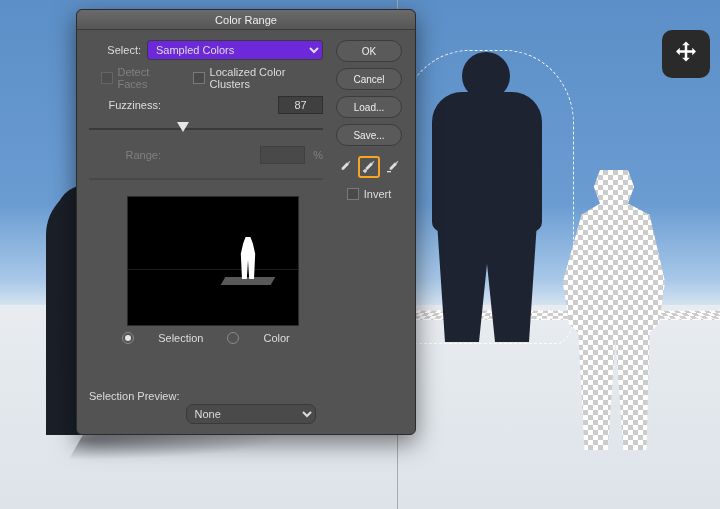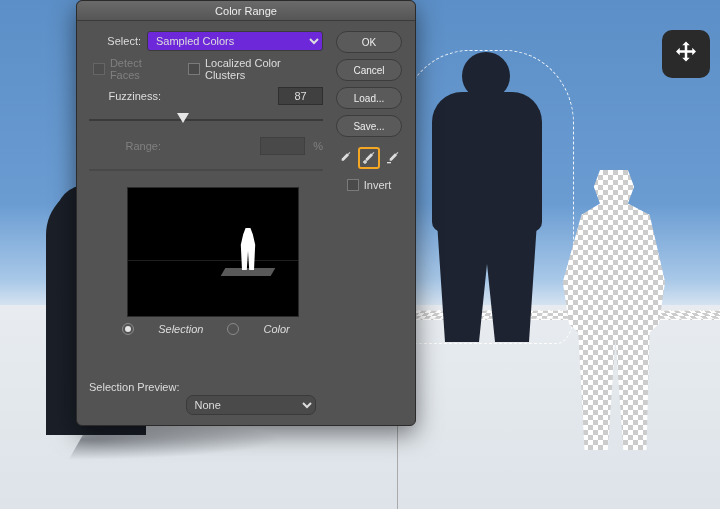--- a/index.html
+++ b/index.html
@@ -46,42 +46,42 @@
     background-size:10px 10px; background-position:0 0,0 5px,5px -5px,-5px 0; background-color:#fff;
     transform: perspective(200px) rotateX(60deg); transform-origin: top;
     border-top:1px dashed #fff; border-bottom:1px dashed #fff;
   }
 
   
   .tool-badge { position:absolute; top:30px; right:10px; width:48px; height:48px; background:#2a2a2a; border-radius:10px; display:flex; align-items:center; justify-content:center; }
   .tool-badge svg { fill:#fff; width:30px; height:30px; }
 
   
-  .dialog { position:absolute; left:76px; top:0; width:340px; background:#535353; border:1px solid #2b2b2b; border-radius:6px; box-shadow:0 8px 25px rgba(0,0,0,.5); color:#ddd; font-size:11px; }
+  .dialog { position:absolute; left:76px; top:9px; width:340px; background:#535353; border:1px solid #2b2b2b; border-radius:6px; box-shadow:0 8px 25px rgba(0,0,0,.5); color:#ddd; font-size:11px; }
   .titlebar { height:20px; background:linear-gradient(#6a6a6a,#565656); border-bottom:1px solid #3a3a3a; border-radius:6px 6px 0 0; text-align:center; line-height:20px; font-size:11px; color:#eee; position:relative; }
   .dlg-body { display:flex; padding:10px 12px 8px 12px; gap:12px; }
   .left-col { flex:1; }
   .right-col { width:68px; display:flex; flex-direction:column; gap:6px; align-items:center; }
   .row { display:flex; align-items:center; gap:6px; margin-bottom:6px; }
   .lbl { width:52px; text-align:right; color:#ddd; }
   .lbl.dim { color:#808080; }
   select.sel { flex:1; background:#6d28d9; border:1px solid #3a3a3a; color:#ddd; height:20px; font-size:11px; padding:0 4px; border-radius:3px; }
   .chk { width:12px; height:12px; border:1px solid #7a7a7a; background:#4a4a4a; display:inline-block; }
   .chk-row { display:flex; align-items:center; gap:5px; font-size:11px; }
   .num { width:45px; height:18px; background:#404040; border:1px solid #2f2f2f; color:#ddd; text-align:center; padding:0 4px; font-size:11px; }
   .slider { position:relative; height:18px; margin:2px 0 8px 0; }
   .slider-track { position:absolute; top:8px; left:0; right:0; height:2px; background:#3a3a3a; }
   .slider-thumb { position:absolute; top:2px; width:0; height:0; border-left:6px solid transparent; border-right:6px solid transparent; border-top:10px solid #e6e6e6; margin-left:-6px; }
   
   .preview { width:172px; height:130px; background:#000; border:1px solid #2a2a2a; margin:6px 0 6px 38px; position:relative; }
   .preview .pf { position:absolute; left:108px; top:40px; width:24px; height:42px; background:#fff; clip-path: polygon(40% 0,60% 0,70% 15%,80% 40%,75% 100%,55% 100%,50% 55%,45% 100%,25% 100%,20% 40%,30% 15%); }
   .preview .ps { position:absolute; left:95px; top:80px; width:50px; height:8px; background:rgba(255,255,255,.35); transform:skewX(-30deg); }
   .preview .gl { position:absolute; left:0; right:0; top:72px; height:1px; background:rgba(255,255,255,.12); }
 
-  .radio-row { display:flex; gap:24px; justify-content:center; align-items:center; margin:4px 0 10px 0;font-style:italic; }
+  .radio-row { display:flex; gap:24px; justify-content:center; align-items:center; margin:4px 0 10px 0; }
   .radio { width:12px; height:12px; border-radius:50%; border:1px solid #8a8a8a; display:inline-flex; align-items:center; justify-content:center; }
   .radio.on::after { content:""; width:6px; height:6px; border-radius:50%; background:#e6e6e6; }
 
   .btn { width:66px; height:22px; background:#5a5a5a; border:1px solid #3c3c3c; border-radius:11px; color:#eee; font-size:10px; display:flex; align-items:center; justify-content:center; cursor:pointer; }
   .eyedrop-row { display:flex; gap:2px; margin-top:4px; }
   .eyedrop { width:22px; height:22px; display:flex; align-items:center; justify-content:center; border-radius:3px; }
   .eyedrop svg { width:16px; height:16px; fill:#ddd; }
   .eyedrop.hl { border:2px solid #f5a623; }
   
   .footer { display:flex; align-items:center; gap:6px; padding:6px 12px 10px 12px; }
@@ -125,21 +125,21 @@
     <span>Color Range</span>
   </div>
   <div class="dlg-body">
     <div class="left-col">
       <div class="row">
         <span class="lbl">Select:</span>
         <select class="sel">
           <option>Sampled Colors</option>
         </select>
       </div>
-      <div class="row" style="gap:14px; margin-left:4px;">
+      <div class="row" style="gap:14px; margin-left:12px;">
         <div class="chk-row">
           <span class="chk" style="opacity:.5"></span>
           <span class="lbl dim" style="width:auto;text-align:left">Detect Faces</span>
         </div>
         <div class="chk-row">
           <span class="chk"></span>
           <span>Localized Color Clusters</span>
         </div>
       </div>
       <div class="row" style="margin-top:4px">

